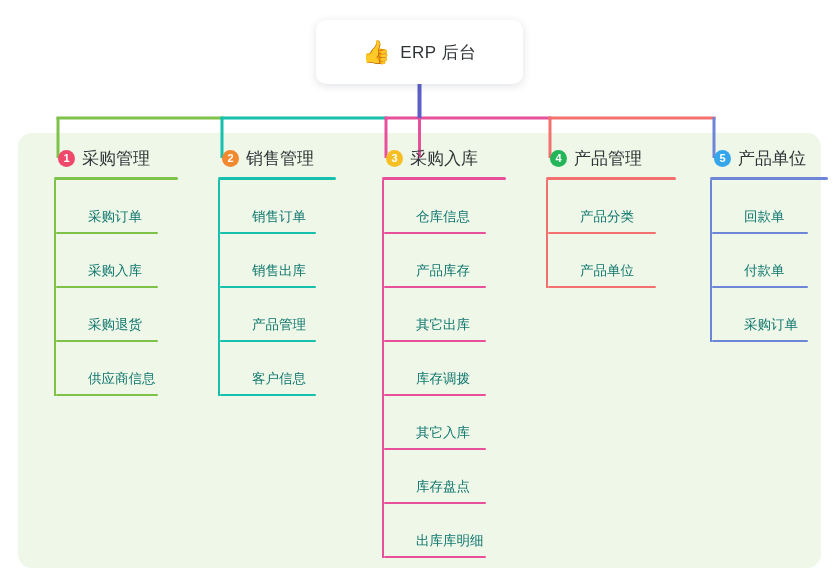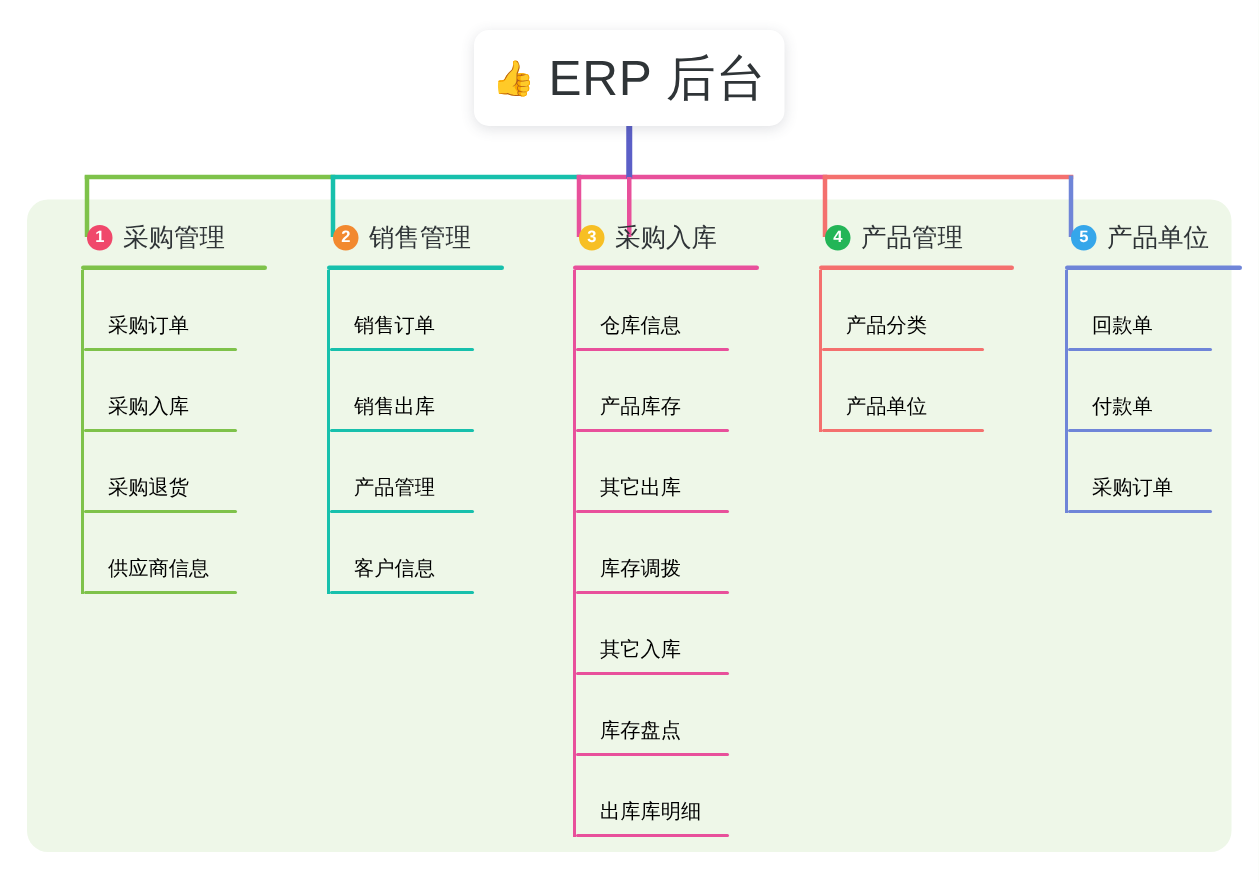--- a/index.html
+++ b/index.html
@@ -44,21 +44,21 @@
     display: flex;
     align-items: center;
     justify-content: center;
     gap: 9px;
   }
   .root-emoji {
     font-size: 23px;
     line-height: 1;
   }
   .root-label {
-    font-size: 33px;
+    font-size: 17px;
     color: #2f3437;
     letter-spacing: 0.5px;
     white-space: nowrap;
   }
 
   
   #connectors {
     position: absolute;
     left: 0;
     top: 0;
@@ -115,24 +115,24 @@
     bottom: 0;
     width: 2px;
   }
   .leaf {
     position: relative;
     height: 54px;
     box-sizing: border-box;
   }
   .leaf-label {
     position: absolute;
-    left: 16px;
+    left: 32px;
     bottom: 8px;
     font-size: 13.5px;
-    color: #000000;
+    color: #0f766e;
     white-space: nowrap;
     font-family: Liberation Mono, monospace;
   }
   .leaf-underline {
     position: absolute;
     left: 0;
     bottom: 0;
     height: 2px;
     border-radius: 1px;
   }

